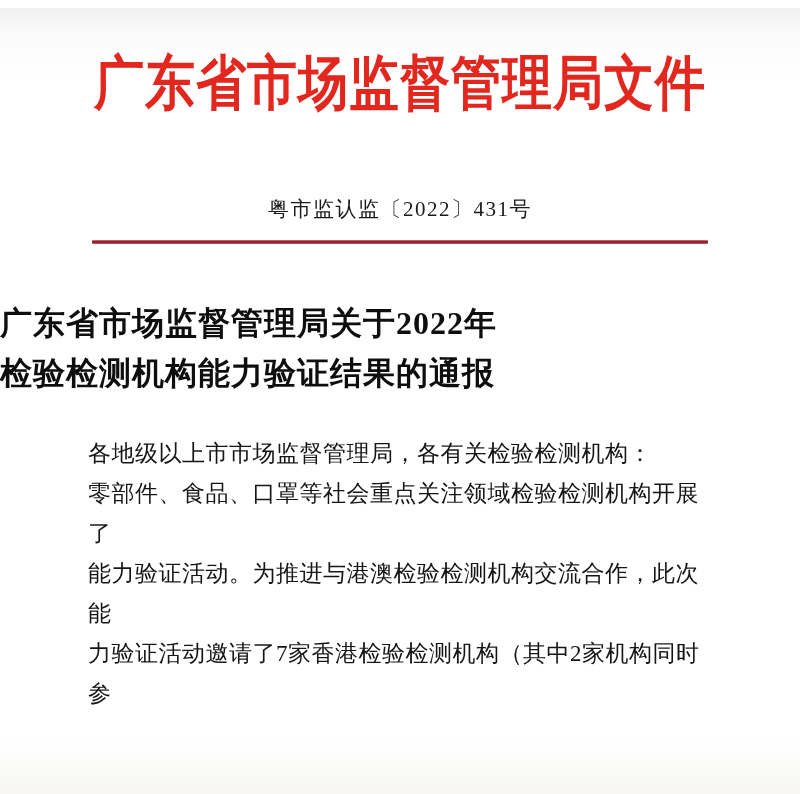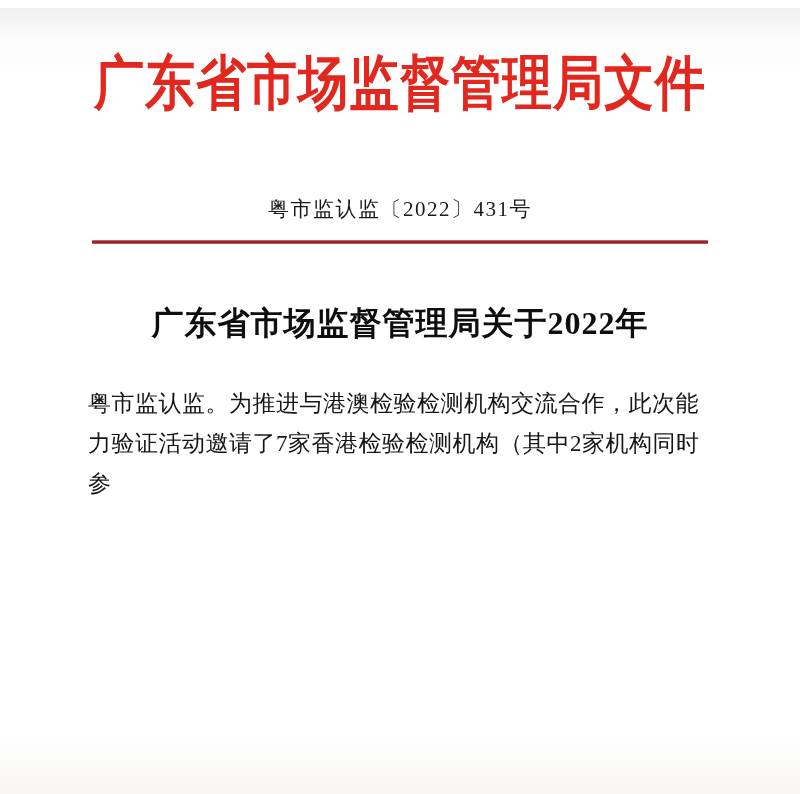--- a/index.html
+++ b/index.html
@@ -39,21 +39,20 @@
   }
   .red-divider {
     width: 616px;
     height: 4px;
     margin: 18px auto 0;
     border-radius: 1px;
     background: linear-gradient(180deg, #d07a7e 0%, #96202c 40%, #96202c 70%, #c87a7e 100%);
   }
   .doc-title {
     margin-top: 54px;
-    text-align: center;
     font-weight: 700;
     font-size: 32px;
     line-height: 50px;
     letter-spacing: 1px;
     color: #0e0e0e;
   }
   .doc-body {
     margin: 36px 88px 0;
     font-size: 23px;
     line-height: 40px;
@@ -70,21 +69,24 @@
 <div class="page">
 
   <div class="red-header">广东省市场监督管理局文件</div>
 
   <div class="doc-number">粤市监认监〔2022〕431号</div>
 
   <div class="red-divider"></div>
 
   <div class="doc-title">
     <div class="title-line">广东省市场监督管理局关于2022年</div>
+    <div class="title-line">检验检测机构能力验证结果的通报</div>
   </div>
 
   <div class="doc-body">
-    <div class="body-line">粤市监认监。为推进与港澳检验检测机构交流合作，此次能</div>
+    <div class="body-line">各地级以上市市场监督管理局，各有关检验检测机构：</div>
+    <div class="body-line">零部件、食品、口罩等社会重点关注领域检验检测机构开展了</div>
+    <div class="body-line">能力验证活动。为推进与港澳检验检测机构交流合作，此次能</div>
     <div class="body-line">力验证活动邀请了7家香港检验检测机构（其中2家机构同时参</div>
 
   </div>
 
 </div>
 
 </body></html>

